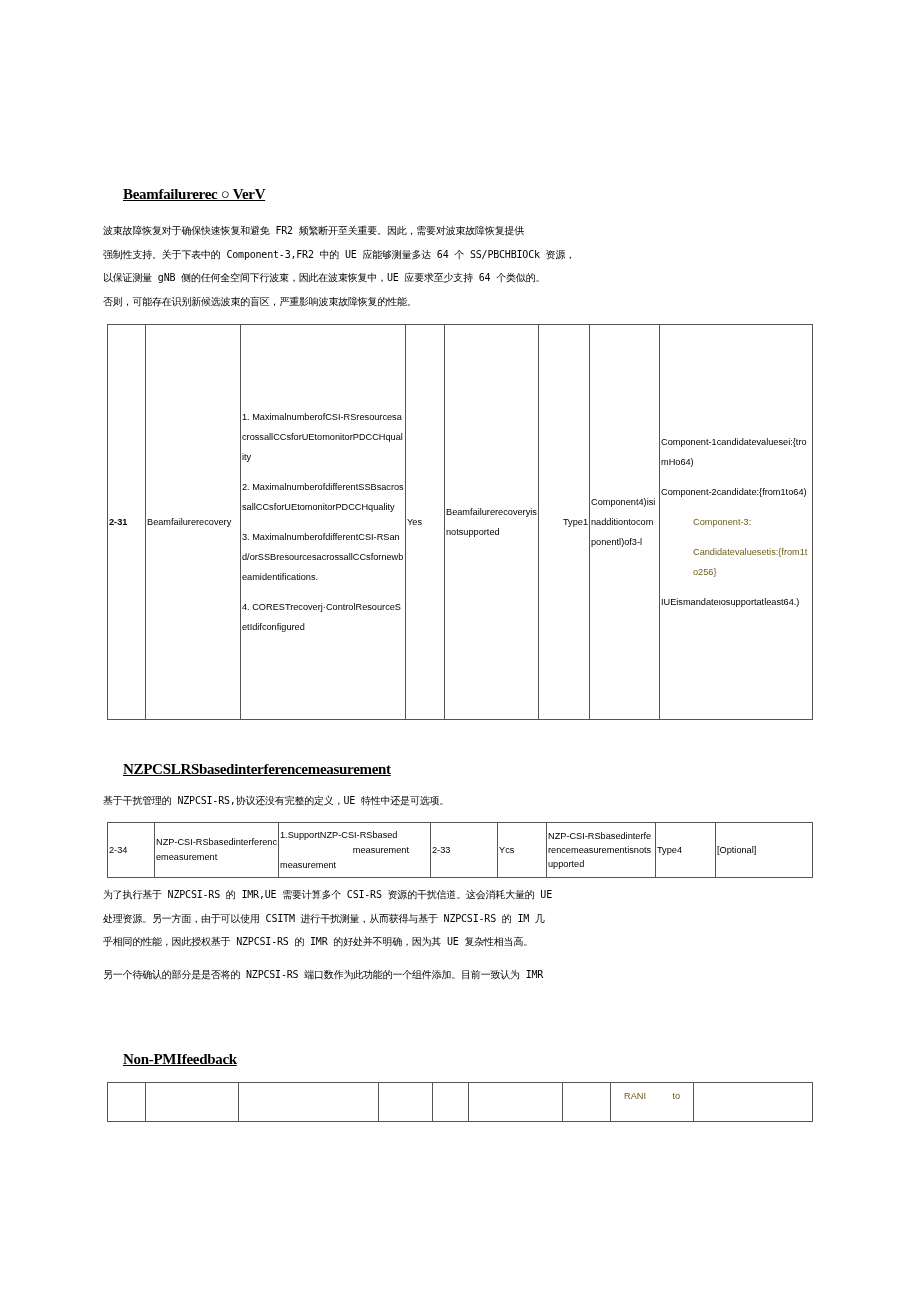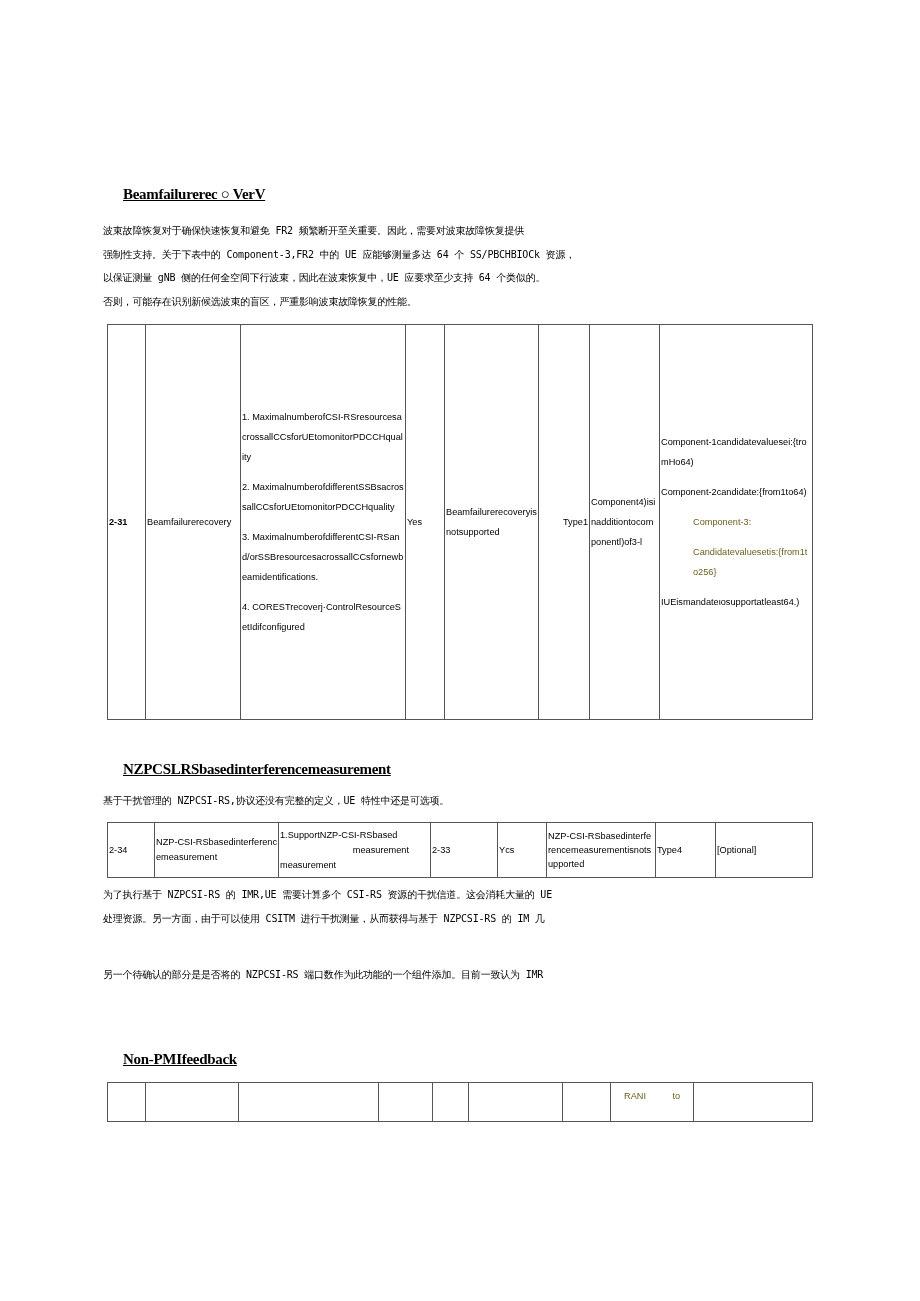--- a/index.html
+++ b/index.html
@@ -91,20 +91,21 @@
     <td style="line-height:14px;">NZP-CSI-RSbasedinterferencemeasurementisnotsupported</td>
     <td>Type4</td>
     <td>[Optional]</td>
   </tr>
 </tbody>
   </table>
 
 <div class="para" style="top:883px;">
   <div>为了执行基于 NZPCSI-RS 的 IMR,UE 需要计算多个 CSI-RS 资源的干扰信道。这会消耗大量的 UE</div>
   <div>处理资源。另一方面，由于可以使用 CSITM 进行干扰测量，从而获得与基于 NZPCSI-RS 的 IM 几</div>
+  <div>乎相同的性能，因此授权基于 NZPCSI-RS 的 IMR 的好处并不明确，因为其 UE 复杂性相当高。</div>
 </div>
 
 <div class="para" style="top:963px;">
   <div>另一个待确认的部分是是否将的 NZPCSI-RS 端口数作为此功能的一个组件添加。目前一致认为 IMR</div>
 </div>
 
 <div class="heading" style="top:1051px;">Non-PMIfeedback</div>
 
 <table class="tbl" style="left:107px; top:1082px; width:705px; height:40px;">
   <colgroup>

